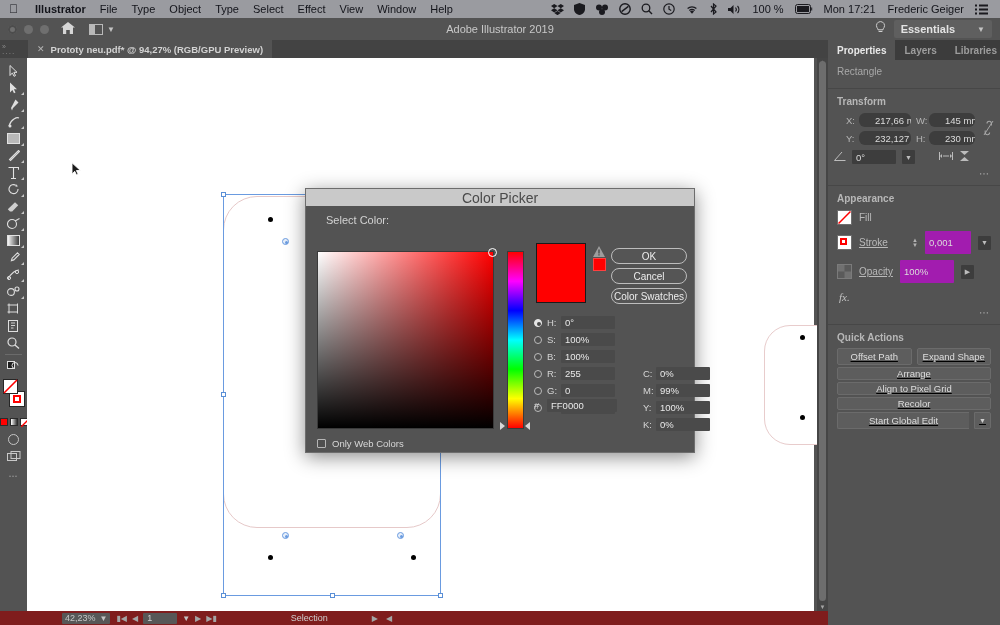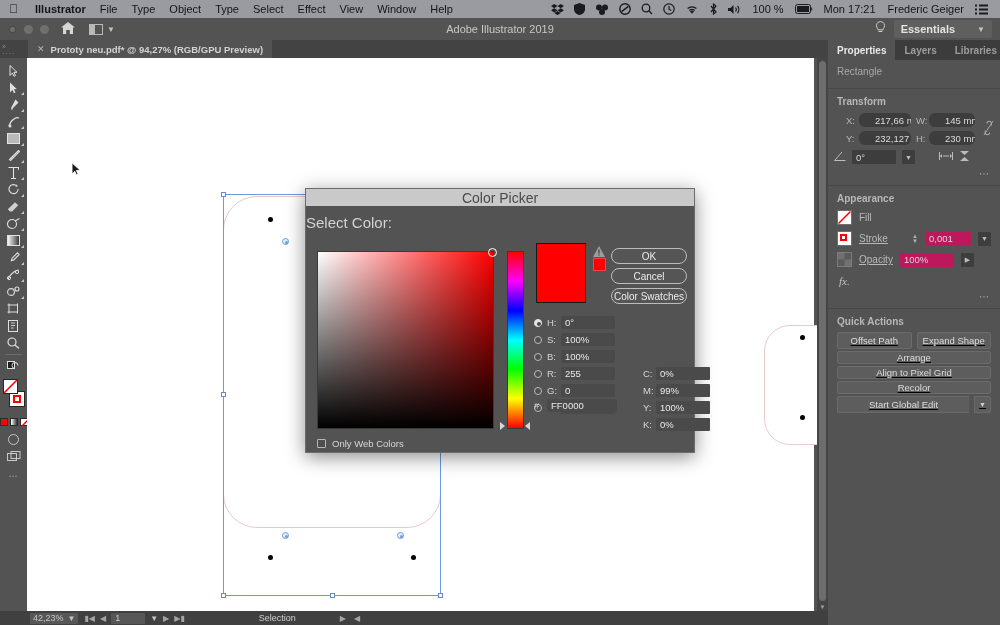--- a/index.html
+++ b/index.html
@@ -146,22 +146,22 @@
   
   .vscroll { position: absolute; right: 0; top: 0; bottom: 0; width: 11px; background: #454545; }
   .vscroll .thumb { position: absolute; left: 2px; top: 3px; width: 7px; height: 540px;
       background: #6d6d6d; border-radius: 4px; }
   .vscroll .ar { position:absolute; left:2px; width:7px; text-align:center; color:#a5a5a5; font-size:6px;}
   .hscroll { position: absolute; left: 27px; right: 172px; bottom: 0; height: 14px; background: #454545; }
 
   
   .statusbar {
     position: absolute; left: 0; bottom: 0; width: 828px; height: 14px;
-    background: #404040; display: flex; align-items: center;
-    font-size: 9px; color: #c6c6c6;
+    background: #7f1d1d; display: flex; align-items: center;
+    font-size: 9px; color: #c6c6c6; padding-left: 32px;
   }
   .st-zoom { display: flex; align-items: center; gap: 4px; background:#575757; height:11px;
     padding: 0 3px; margin-left: 30px; border-radius:1px;}
   .st-nav { display: flex; align-items: center; gap: 5px; margin-left: 6px; color:#a4a4a4; font-size:8px;}
   .st-page { background: #575757; width: 34px; height: 11px; display:flex; align-items:center;
      padding-left: 4px; color: #d0d0d0; font-size: 9px; border-radius:1px;}
   .st-tool { margin-left: 74px; color: #cfcfcf; }
   .st-right { margin-left: 44px; color: #a4a4a4; font-size: 8px; display:flex; gap:8px;}
 
   
@@ -203,21 +203,21 @@
   .flipic { color: #bcbcbc; font-size: 10px; }
   .ellip { text-align: right; padding: 4px 10px 0 0; color: #b0b0b0; font-size: 10px; letter-spacing:1px;}
 
   .apr-row { display: flex; align-items: center; padding: 3px 9px; gap: 7px; }
   .apr-sw { width: 15px; height: 15px; background: #fff; border: 1px solid #6e6e6e; position: relative; }
   .apr-sw.stroke i { position:absolute; left:2px; top:2px; width:7px; height:7px;
      border: 2px solid #ff0000; background:#fff;}
   .apr-lbl { font-size: 10px; color: #b9b9b9; }
   .apr-lbl.link { text-decoration: underline; }
   .stepper { display:flex; flex-direction:column; justify-content:center; color:#b2b2b2; font-size:6px; line-height:5px; margin-left:auto;}
-  .num-inp { background: #be185d; height: 14px; width: 46px; border-radius:1px; display:flex;
+  .num-inp { background: #a21caf; height: 23px; width: 46px; border-radius:1px; display:flex;
      align-items:center; padding-left:4px; font-size:9.5px; color:#dcdcdc; }
   .num-inp.wide { width: 54px; }
   .fx { font-size: 11px; color: #c2c2c2; padding: 5px 0 0 11px; font-style: italic; font-family: "Liberation Serif", serif;}
 
   .qa-grid { padding: 2px 9px 0 9px; display: flex; flex-direction: column; gap: 2px; text-decoration: underline; }
   .qa-row { display: flex; gap: 5px; }
   .qbtn {
     flex: 1; height: 17px; background: #5d5d5d; border: 1px solid #6b6b6b; border-radius: 2px;
     display: flex; align-items: center; justify-content: center;
     font-size: 9.5px; color: #dedede;
@@ -232,21 +232,21 @@
     position: absolute; left: 305px; top: 188px; width: 390px; height: 265px;
     background: #535353; border: 1px solid #6d6d6d;
     box-shadow: 0 4px 18px rgba(0,0,0,0.45);
   }
   .dlg-title {
     height: 17px; background: #c9c9c9;
     display: flex; align-items: center; justify-content: center;
     font-size: 14px; color: #4a4a4a;
   }
   .dlg-body { position: relative; height: 248px; }
-  .dlg-label { font-size: 15px; color: #d2d2d2; padding: 8px 0 0 0; }
+  .dlg-label { font-size: 11px; color: #d2d2d2; padding: 8px 0 0 20px; }
   .sv-box {
     position: absolute; left: 11px; top: 45px; width: 177px; height: 178px;
     background:
       linear-gradient(to top, #000000, rgba(0,0,0,0)),
       linear-gradient(to right, #ffffff, rgba(255,255,255,0)),
       #ff0000;
     border: 1px solid #3a3a3a;
   }
   .sv-cursor {
     position: absolute; right: -4px; top: -4px; width: 9px; height: 9px;

